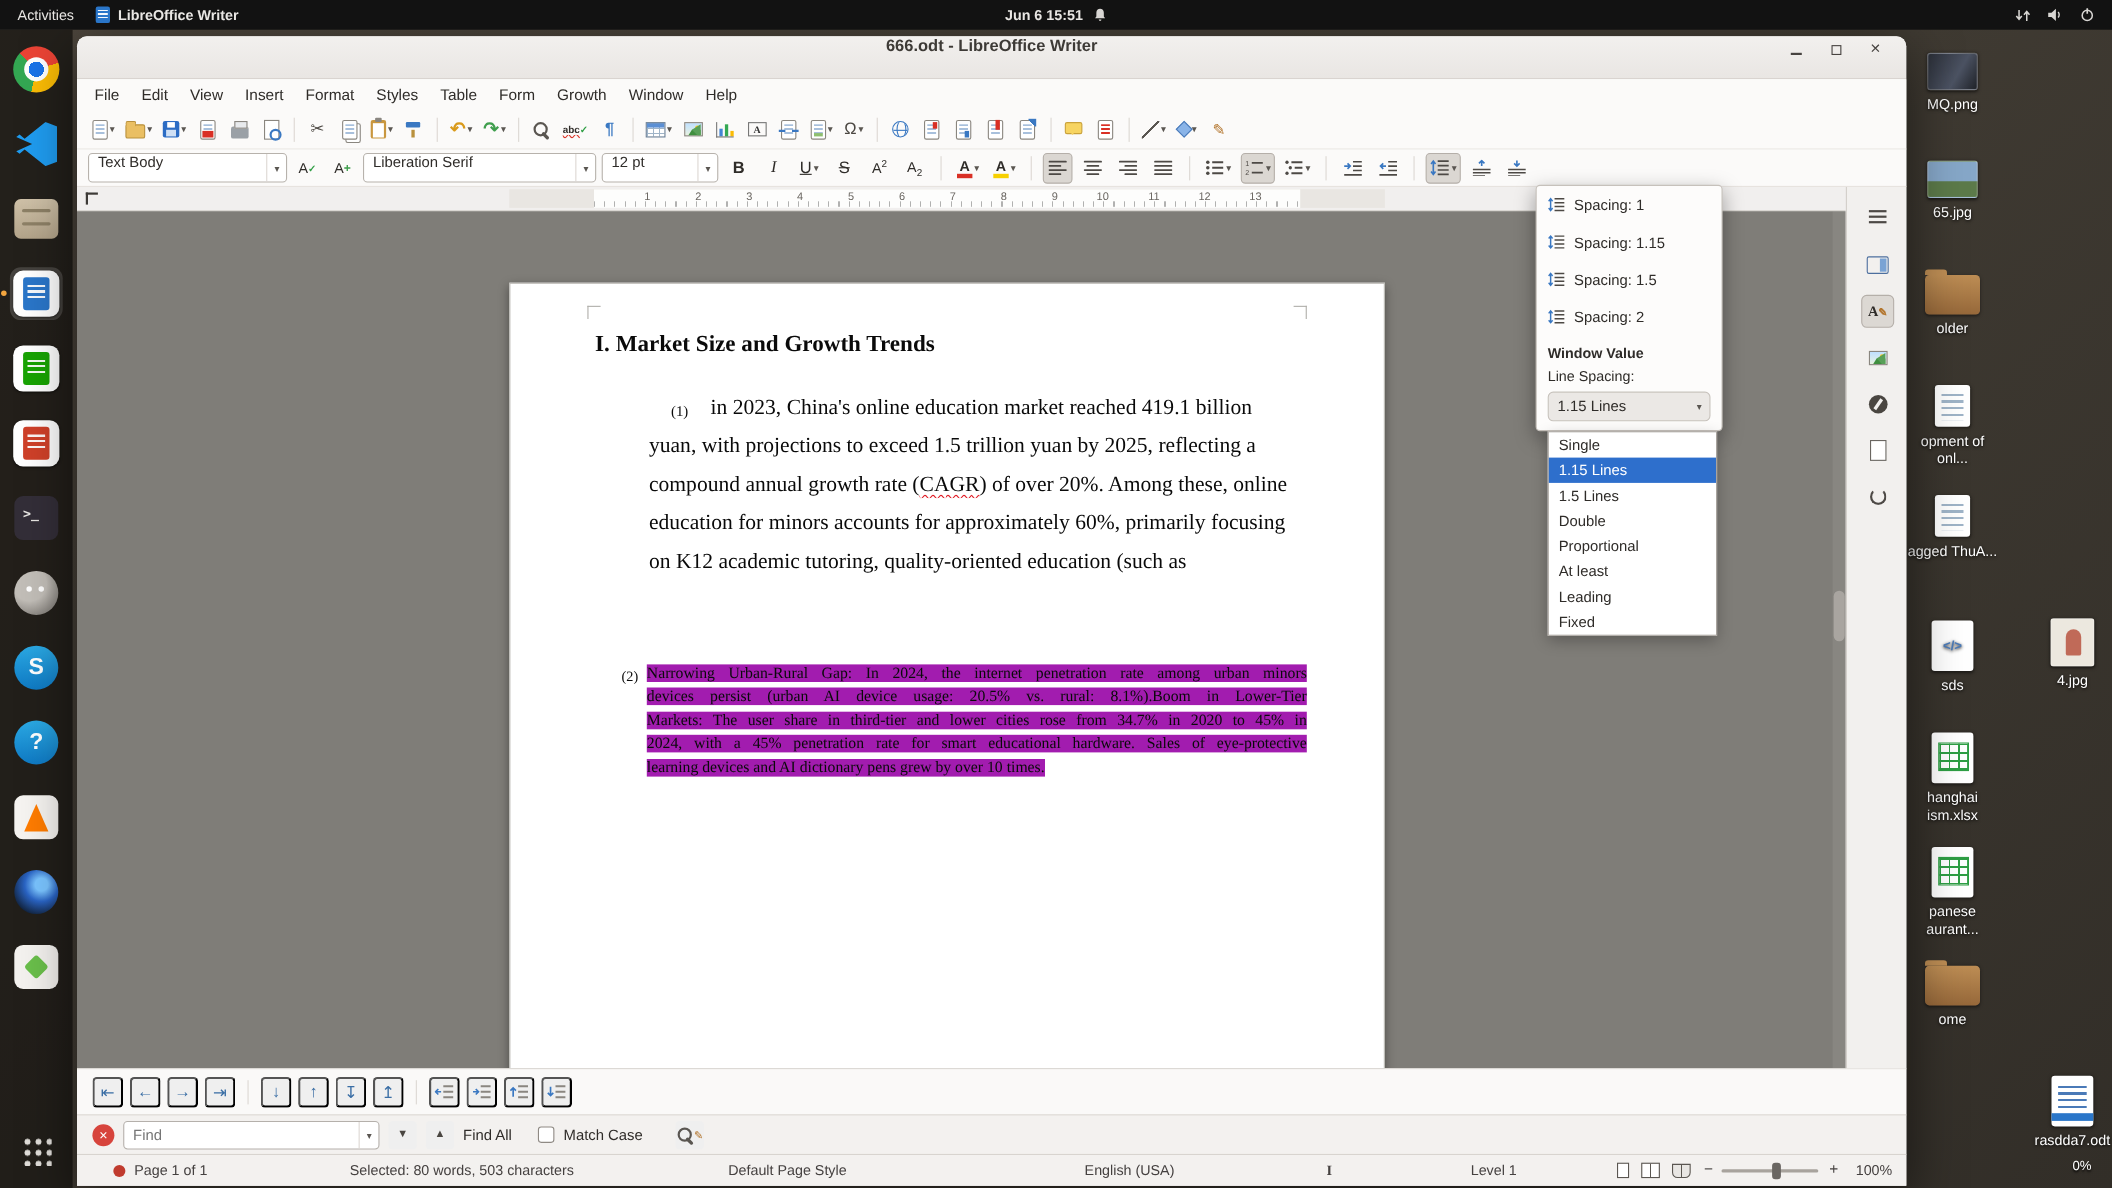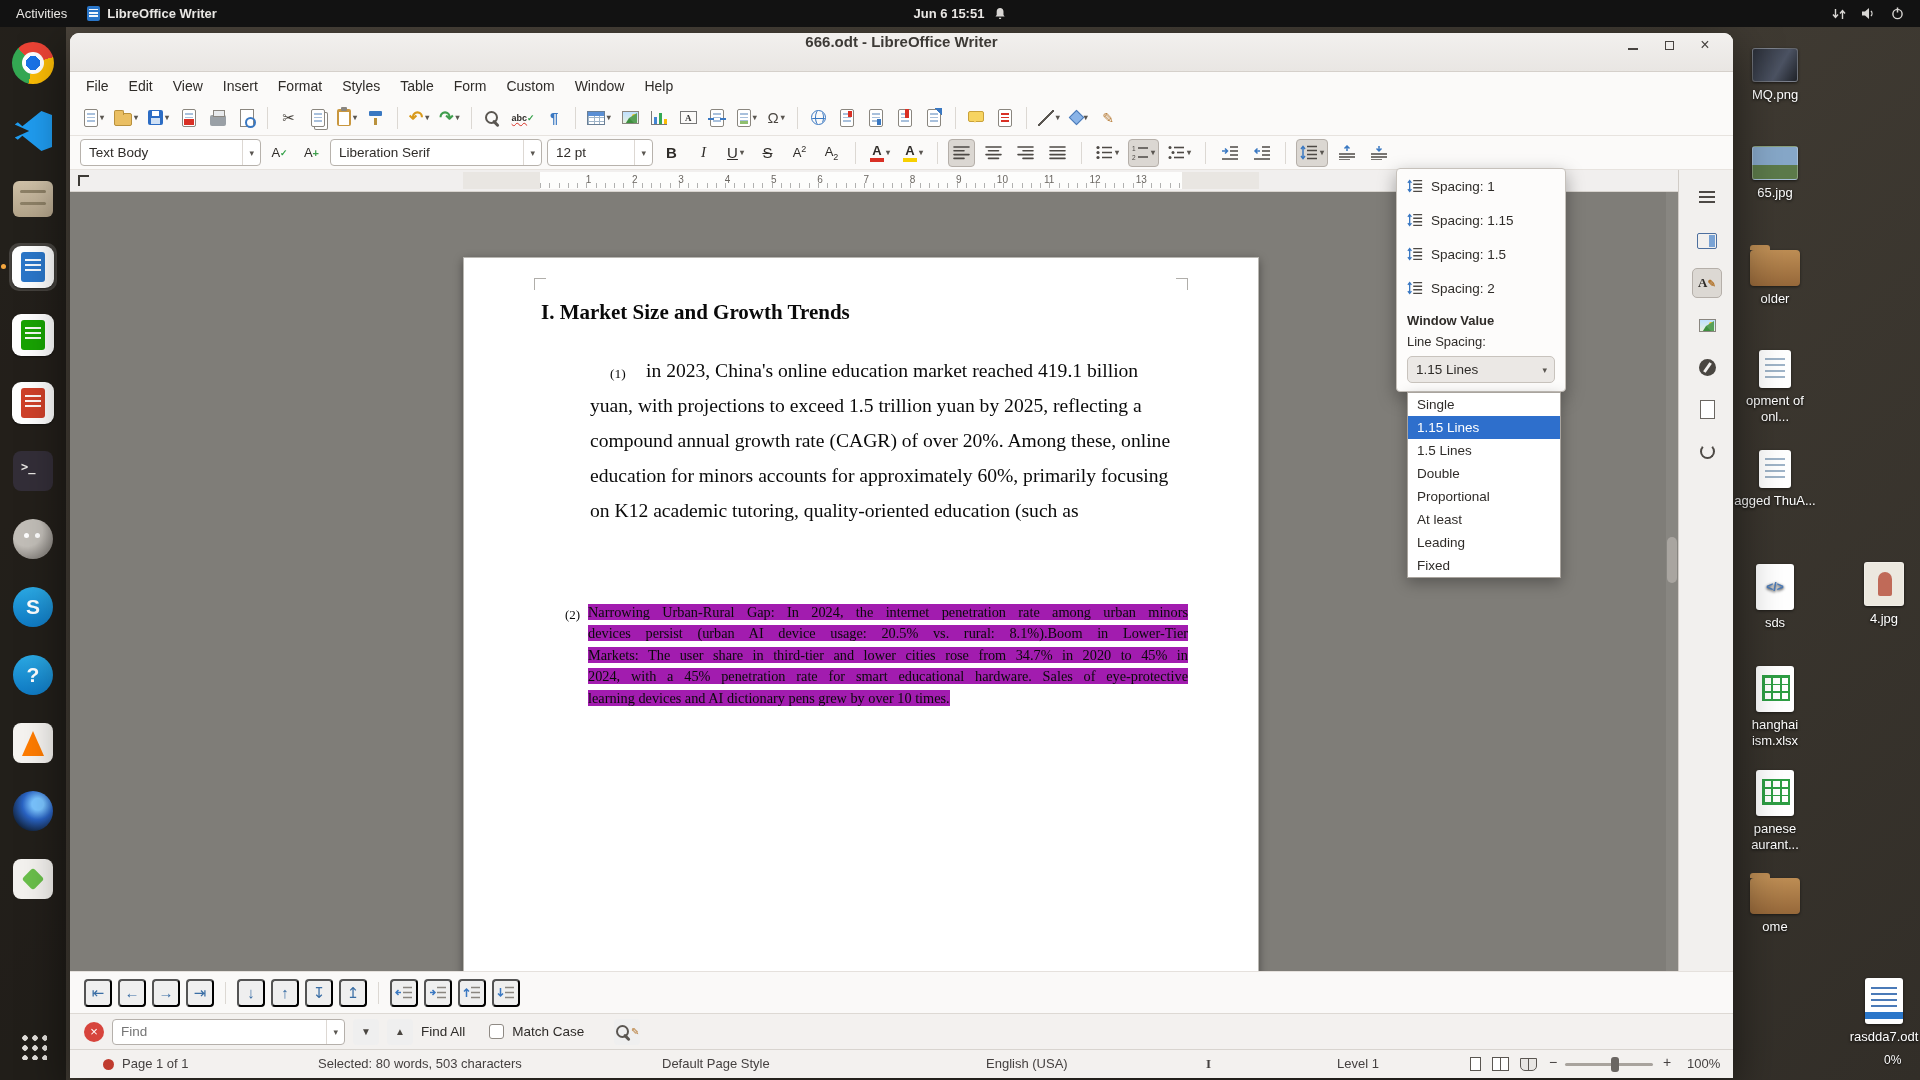--- a/index.html
+++ b/index.html
@@ -125,21 +125,21 @@
 .i-tbox{width:17px;height:13px;border:1px solid #777;display:flex;align-items:center;justify-content:center;font:700 9px "Liberation Serif",serif;color:#333}
 .i-link{width:15px;height:15px;border:1.5px solid #3a78c2;border-radius:50%;position:relative;overflow:hidden}
 .i-link::before{content:"";position:absolute;left:0;right:0;top:50%;height:1.5px;background:#3a78c2}
 .i-link::after{content:"";position:absolute;left:50%;top:-2px;bottom:-2px;width:7px;margin-left:-3.5px;border:1.5px solid #3a78c2;border-radius:50%}
 .i-cmt{width:16px;height:11px;background:#f7d461;border:1px solid #caa23a;border-radius:2px;position:relative;margin-top:-2px}
 .i-cmt::after{content:"";position:absolute;left:3px;bottom:-5px;border:3px solid transparent;border-top:5px solid #f7d461}
 .i-line{width:16px;height:16px;background:linear-gradient(135deg,transparent 46%,#5a5651 46% 54%,transparent 54%)}
 .i-shape{width:11px;height:11px;background:#8ab4e8;border:1px solid #4a7ab8;transform:rotate(45deg)}
 
 
-.combo{height:27px;background:#fff;border:1px solid #b7b2ac;border-radius:4px;display:inline-flex;align-items:center;font-size:13.5px;color:#2f2c29;padding-left:8px}
+.combo{height:27px;background:#fff;border:1px solid #b7b2ac;border-radius:4px;display:inline-flex;align-items:flex-start;font-size:13.5px;color:#2f2c29;padding-left:8px}
 .combo .cv{white-space:nowrap;overflow:hidden;flex:1}
 .combo .cd{margin-left:6px;height:100%;display:flex;align-items:center;padding:0 6px;border-left:1px solid #ddd8d3;color:#5a5651;font-size:9px}
 .fbt{font-size:15px;color:#2f2c29;line-height:1}
 .fb-b{font-weight:700}.fb-i{font-style:italic;font-family:"Liberation Serif",serif}.fb-u{text-decoration:underline}.fb-s{text-decoration:line-through}
 .supsub{font-size:13px;color:#2f2c29}.supsub sup,.supsub sub{font-size:9px}
 .acol{display:inline-flex;flex-direction:column;align-items:center;line-height:1;font-weight:700;font-size:13px;color:#2f2c29}
 .acol .bar{width:14px;height:4px;margin-top:1px}
 .bar.red{background:#d93025}.bar.yel{background:#f7d000}
 .sv{display:block}
 
@@ -157,21 +157,21 @@
 
 .docarea{flex:1;position:relative;background:#7f7d78;overflow:hidden}
 .page{position:absolute;left:393px;top:65px;width:796px;height:745px;background:#fff;box-shadow:0 3px 9px rgba(0,0,0,.4);border:1px solid #b9b7b2}
 .cornL{position:absolute;left:70px;top:20px;width:12px;height:12px;border-left:1px solid #b0aeaa;border-top:1px solid #b0aeaa}
 .cornR{position:absolute;left:712px;top:20px;width:12px;height:12px;border-right:1px solid #b0aeaa;border-top:1px solid #b0aeaa}
 .dheading{position:absolute;left:77px;top:42px;font:700 21px "Liberation Serif",serif;color:#0a0a0a}
 .p1{position:absolute;left:126px;top:95px;width:640px;font:19.6px/35px "Liberation Serif",serif;color:#0a0a0a}
 .p1 .fl{padding-left:56px}
 .p1 div{white-space:nowrap}
 .mark1{position:absolute;left:146px;top:108px;font:13.5px "Liberation Serif",serif;color:#0a0a0a}
-.sp-err{text-decoration-style:wavy;text-decoration-color:#e01b24;text-decoration-thickness:1px;text-underline-offset:3px}
+.sp-err{text-decoration:underline;text-decoration-style:wavy;text-decoration-color:#e01b24;text-decoration-thickness:1px;text-underline-offset:3px}
 .p2{position:absolute;left:124px;top:344px;width:600px;font:14.3px/21.4px "Liberation Serif",serif;color:#0a0a0a}
 .p2 .jl{text-align:justify;text-align-last:justify}
 .p2 .sel{background:#a21caf}
 .mark2{position:absolute;left:101px;top:349px;font:13px "Liberation Serif",serif;color:#0a0a0a}
 .vtrack{position:absolute;right:0;top:0;bottom:0;width:12px;background:rgba(255,255,255,.07)}
 .vthumb{position:absolute;right:1px;top:345px;width:10px;height:46px;background:#a9a5a0;border-radius:5px}
 
 
 .sidebar{flex:0 0 55px;background:#f2f0ee;border-left:1px solid #d1ccc7;position:relative}
 .sbi{position:absolute;left:13px;width:30px;height:30px;display:flex;align-items:center;justify-content:center;border-radius:5px}
@@ -373,21 +373,21 @@
     <div class="menubar">
 
     <span class="menu-item">File</span>
         <span class="menu-item">Edit</span>
         <span class="menu-item">View</span>
         <span class="menu-item">Insert</span>
         <span class="menu-item">Format</span>
         <span class="menu-item">Styles</span>
         <span class="menu-item">Table</span>
         <span class="menu-item">Form</span>
-        <span class="menu-item">Custom</span>
+        <span class="menu-item">Growth</span>
         <span class="menu-item">Window</span>
         <span class="menu-item">Help</span>
       </div>
 
     <div class="tbar std">
       <button class="tb">
           <span class="i-doc"></span>
           <b class="dd">▾</b>
         </button>
       <button class="tb">

